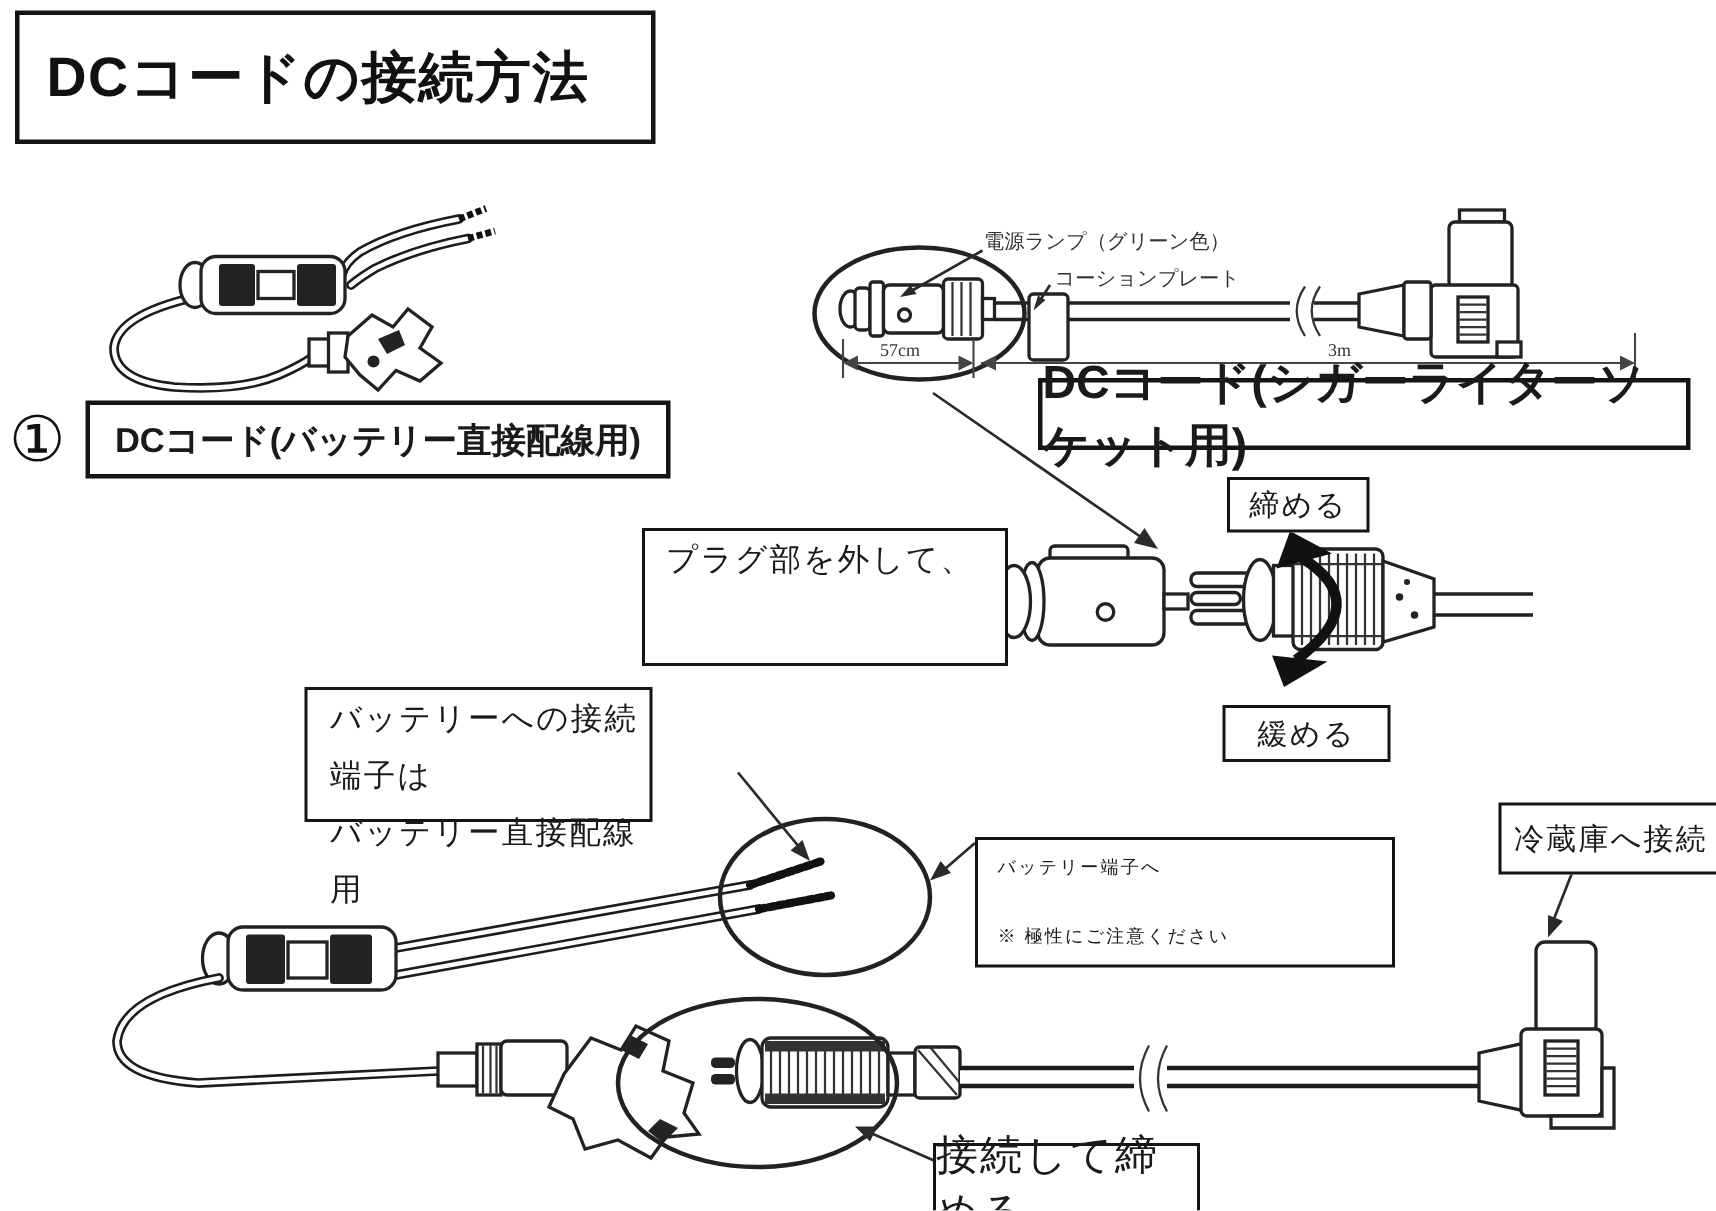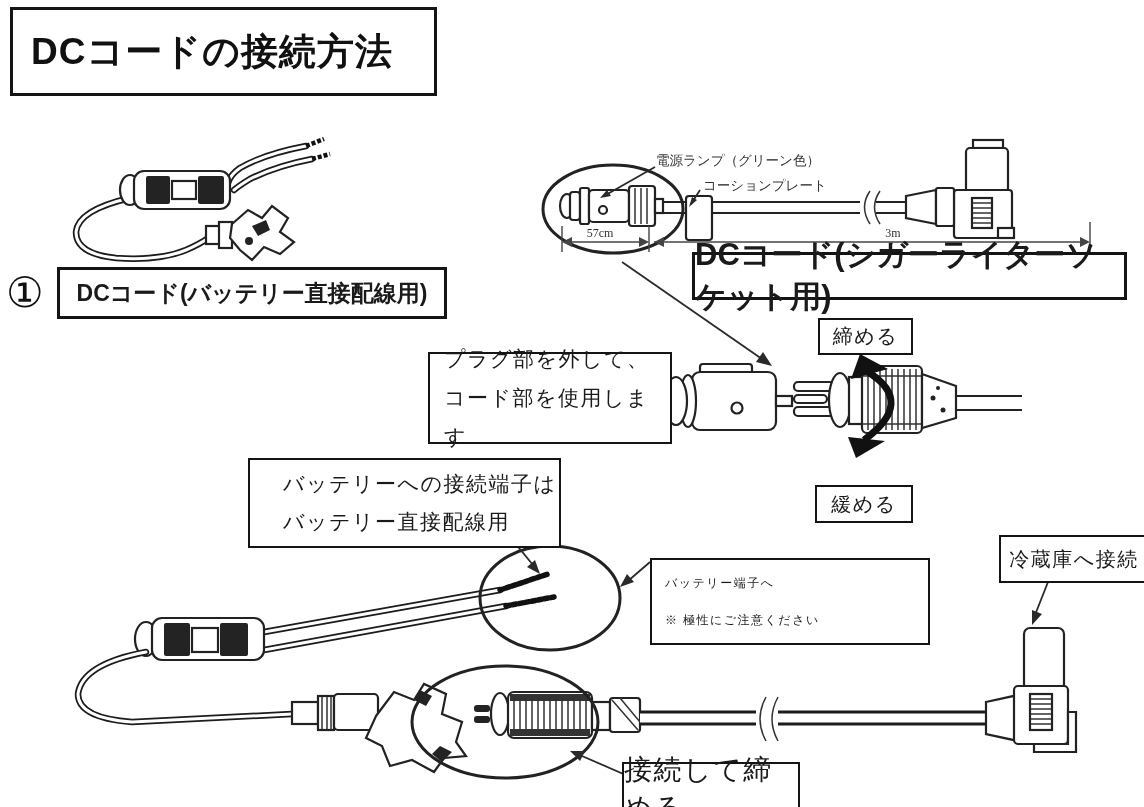--- a/index.html
+++ b/index.html
@@ -11,21 +11,21 @@
   .bx{
     position:absolute;background:#fff;border:2px solid #141414;box-sizing:border-box;
     display:flex;align-items:center;justify-content:center;color:#1a1a1a;z-index:5;
   }
   .bx.bold{
     border-width:3px;font-weight:bold;font-family:"Liberation Sans",sans-serif;
   }
   .bx.note{
     font-family:"Liberation Serif",serif;letter-spacing:1.5px;font-size:21px;
   }
-  .bx.multi{flex-direction:column;align-items:flex-start;justify-content:center;}
+  .bx.multi{flex-direction:column;align-items:flex-start;justify-content:space-between;}
   .bx.multi span{display:block;}
   .title-box{
     position:absolute;left:10px;top:7px;width:427px;height:89px;background:#fff;
     border:3px solid #141414;box-sizing:border-box;display:flex;align-items:center;
     font-weight:bold;font-size:37px;padding-left:18px;letter-spacing:1px;z-index:5;
   }
   .step-num{
     position:absolute;left:6px;top:272px;font-size:42px;color:#111;z-index:5;
     font-family:"DejaVu Sans",sans-serif;line-height:1;
   }
@@ -227,32 +227,31 @@
   <div class="bx bold" style="left:57px;top:267px;width:390px;height:52px;font-size:23px;">
     <span>DCコード(バッテリー直接配線用)</span>
   </div>
 
   <div class="bx bold" style="left:692px;top:252px;width:435px;height:48px;font-size:31px;">
     <span>DCコード(シガーライターソケット用)</span>
   </div>
 
   <div class="bx note multi" style="left:428px;top:352px;width:244px;height:92px;padding-left:14px;line-height:39px;">
     <span>プラグ部を外して、</span>
-    <span>コード部を使用します</span>
   </div>
 
   <div class="bx note" style="left:818px;top:318px;width:95px;height:37px;font-size:20px;justify-content:center;">
     <span>締める</span>
   </div>
 
-  <div class="bx note" style="left:815px;top:485px;width:98px;height:38px;font-size:20px;">
+  <div class="bx note" style="left:815px;top:470px;width:112px;height:38px;font-size:20px;">
     <span>緩める</span>
   </div>
 
-  <div class="bx note multi" style="left:203px;top:458px;width:313px;height:90px;padding-left:33px;line-height:38px;margin-left:45px;">
+  <div class="bx note multi" style="left:203px;top:458px;width:232px;height:90px;padding-left:15px;line-height:38px;">
     <span>バッテリーへの接続端子は</span>
     <span>バッテリー直接配線用</span>
   </div>
 
   <div class="bx note multi" style="left:650px;top:558px;width:280px;height:87px;padding-left:13px;line-height:37px;font-size:12px;">
     <span>バッテリー端子へ</span>
     <span>※ 極性にご注意ください</span>
   </div>
 
   <div class="bx note" style="left:975px;top:535px;width:150px;height:48px;font-size:20px;margin-left:24px;">

